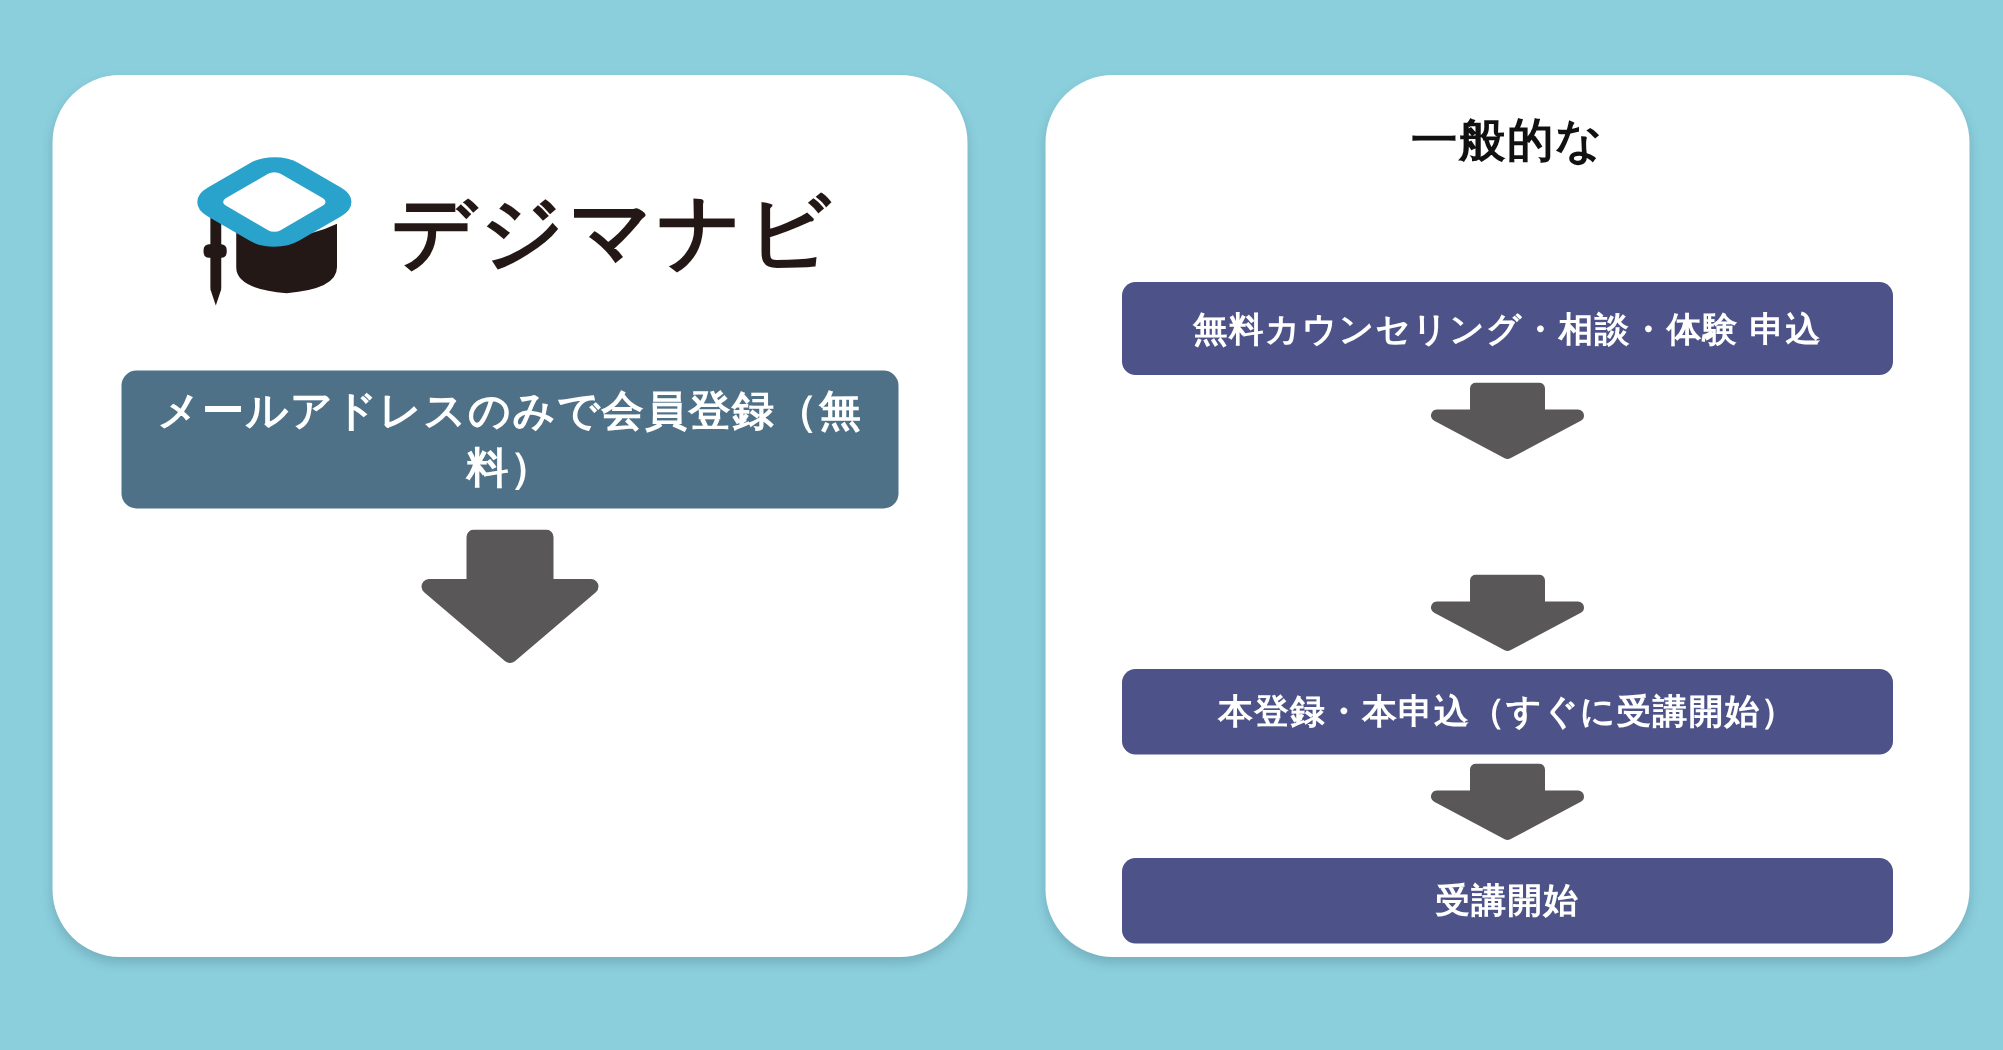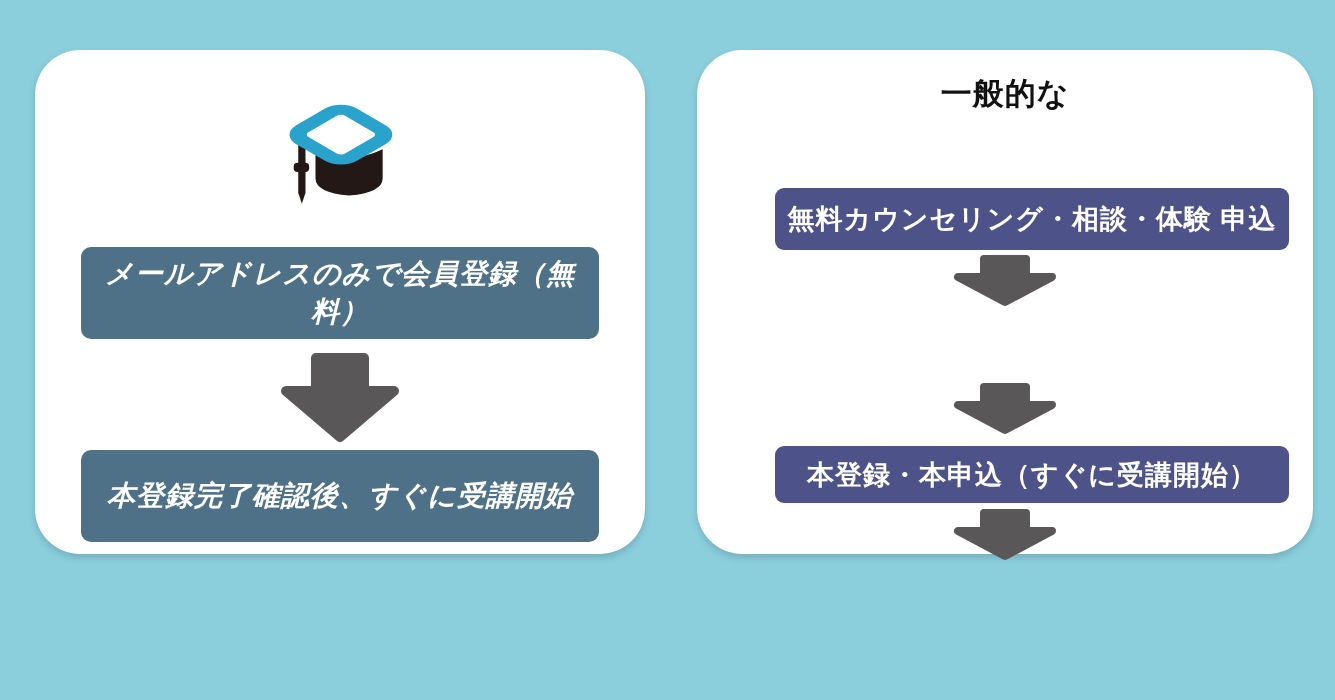--- a/index.html
+++ b/index.html
@@ -15,21 +15,21 @@
   }
   *{margin:0;padding:0;box-sizing:border-box;}
   html,body{width:1335px;height:700px;}
   body{
     font-family:"Liberation Sans","DejaVu Sans",sans-serif;
     background:var(--background);
     overflow:hidden;
   }
   .stage{position:relative;width:1335px;height:700px;background:var(--background);}
   .card{
-    position:absolute;top:50px;height:504px;background:var(--card);
+    position:absolute;top:50px;height:588px;background:var(--card);
     border-radius:45px;box-shadow:0 4px 7px rgba(40,70,80,0.22);
   }
   .card-left{left:35px;width:610px;}
   .card-right{left:697px;width:616px;}
 
   
   .logo{
     position:absolute;top:40px;left:0;right:0;height:122px;
     display:flex;justify-content:center;align-items:center;gap:20px;
   }
@@ -37,39 +37,37 @@
   .logo-text{
     font-size:55px;font-weight:800;color:var(--logo_dark);
     letter-spacing:3px;line-height:1;padding-top:6px;
   }
   .l-step{
     position:absolute;left:46px;width:518px;height:92px;
     background:var(--left_step);border-radius:10px;
     display:flex;align-items:center;justify-content:center;
     color:var(--step_text);font-size:28px;font-weight:700;letter-spacing:1px;
     text-align:center;
-    font-style:italic;
   }
   .l-step1{top:197px;}
   .l-step2{top:400px;}
   .l-arrow{position:absolute;top:303px;left:50%;transform:translateX(-50%);width:128px;height:92px;}
 
   
   .r-title{
     position:absolute;top:24px;left:0;right:0;
     text-align:center;color:var(--title_text);
     font-size:31px;font-weight:800;line-height:40px;letter-spacing:1px;
   }
   .r-step{
     position:absolute;left:51px;width:514px;
     background:var(--right_step);border-radius:9px;
     display:flex;align-items:center;justify-content:center;
-    color:var(--step_text);font-size:27px;font-weight:700;letter-spacing:1px;
+    color:var(--step_text);font-size:23px;font-weight:700;letter-spacing:1px;
     text-align:right;
-    margin-left:27px;
   }
   .r-step1{top:138px;height:62px;}
   .r-step2{top:270px;height:57px;}
   .r-step3{top:396px;height:57px;}
   .r-step4{top:522px;height:57px;}
   .r-arrow{position:absolute;left:50%;transform:translateX(-50%);width:110px;height:52px;}
   .r-arrow1{top:205px;}
   .r-arrow2{top:333px;}
   .r-arrow3{top:459px;}
 
@@ -88,33 +86,31 @@
         <rect x="19" y="50" width="8" height="58" rx="3" fill="var(--logo_dark)"></rect>
         <rect x="14" y="73" width="17" height="10" rx="4" fill="var(--logo_dark)"></rect>
         <path d="M19,106 L27,106 L23,118 Z" fill="var(--logo_dark)"></path>
 
         <path d="M38,58 Q75,76 112,58 L112,90 Q112,106 75,109 Q38,106 38,90 Z" fill="var(--logo_dark)"></path>
 
         <g transform="translate(66,42) scale(1,0.58) rotate(45)">
           <rect x="-38" y="-38" width="76" height="76" rx="16" fill="none" stroke="var(--logo_blue)" stroke-width="19"></rect>
         </g>
       </svg>
+      <div class="logo-text">デジマナビ</div>
     </div>
 
     <div class="l-step l-step1">
       <span>メールアドレスのみで会員登録（無料）</span>
     </div>
 
     <svg class="l-arrow" viewBox="0 0 128 92" aria-hidden="true">
       <path class="arrow-shape" stroke-width="10" d="M40,5 L88,5 L88,38 L118,38 L64,84 L10,38 L40,38 Z"></path>
     </svg>
 
-    <div class="l-step l-step2">
-      <span>本登録完了確認後、すぐに受講開始</span>
-    </div>
   </div>
 
   <div class="card card-right">
 
     <div class="r-title">
       <div>一般的な</div>
     </div>
 
     <div class="r-step r-step1">
       <span>無料カウンセリング・相談・体験 申込</span>
@@ -130,14 +126,17 @@
     </svg>
 
     <div class="r-step r-step3">
       <span>本登録・本申込（すぐに受講開始）</span>
     </div>
 
     <svg class="r-arrow r-arrow3" viewBox="0 0 110 52" aria-hidden="true">
       <path class="arrow-shape" stroke-width="8" d="M34,4 L76,4 L76,22 L102,22 L55,47 L8,22 L34,22 Z"></path>
     </svg>
 
+    <div class="r-step r-step4">
+      <span>受講開始</span>
+    </div>
   </div>
 </div>
 
 </body></html>

